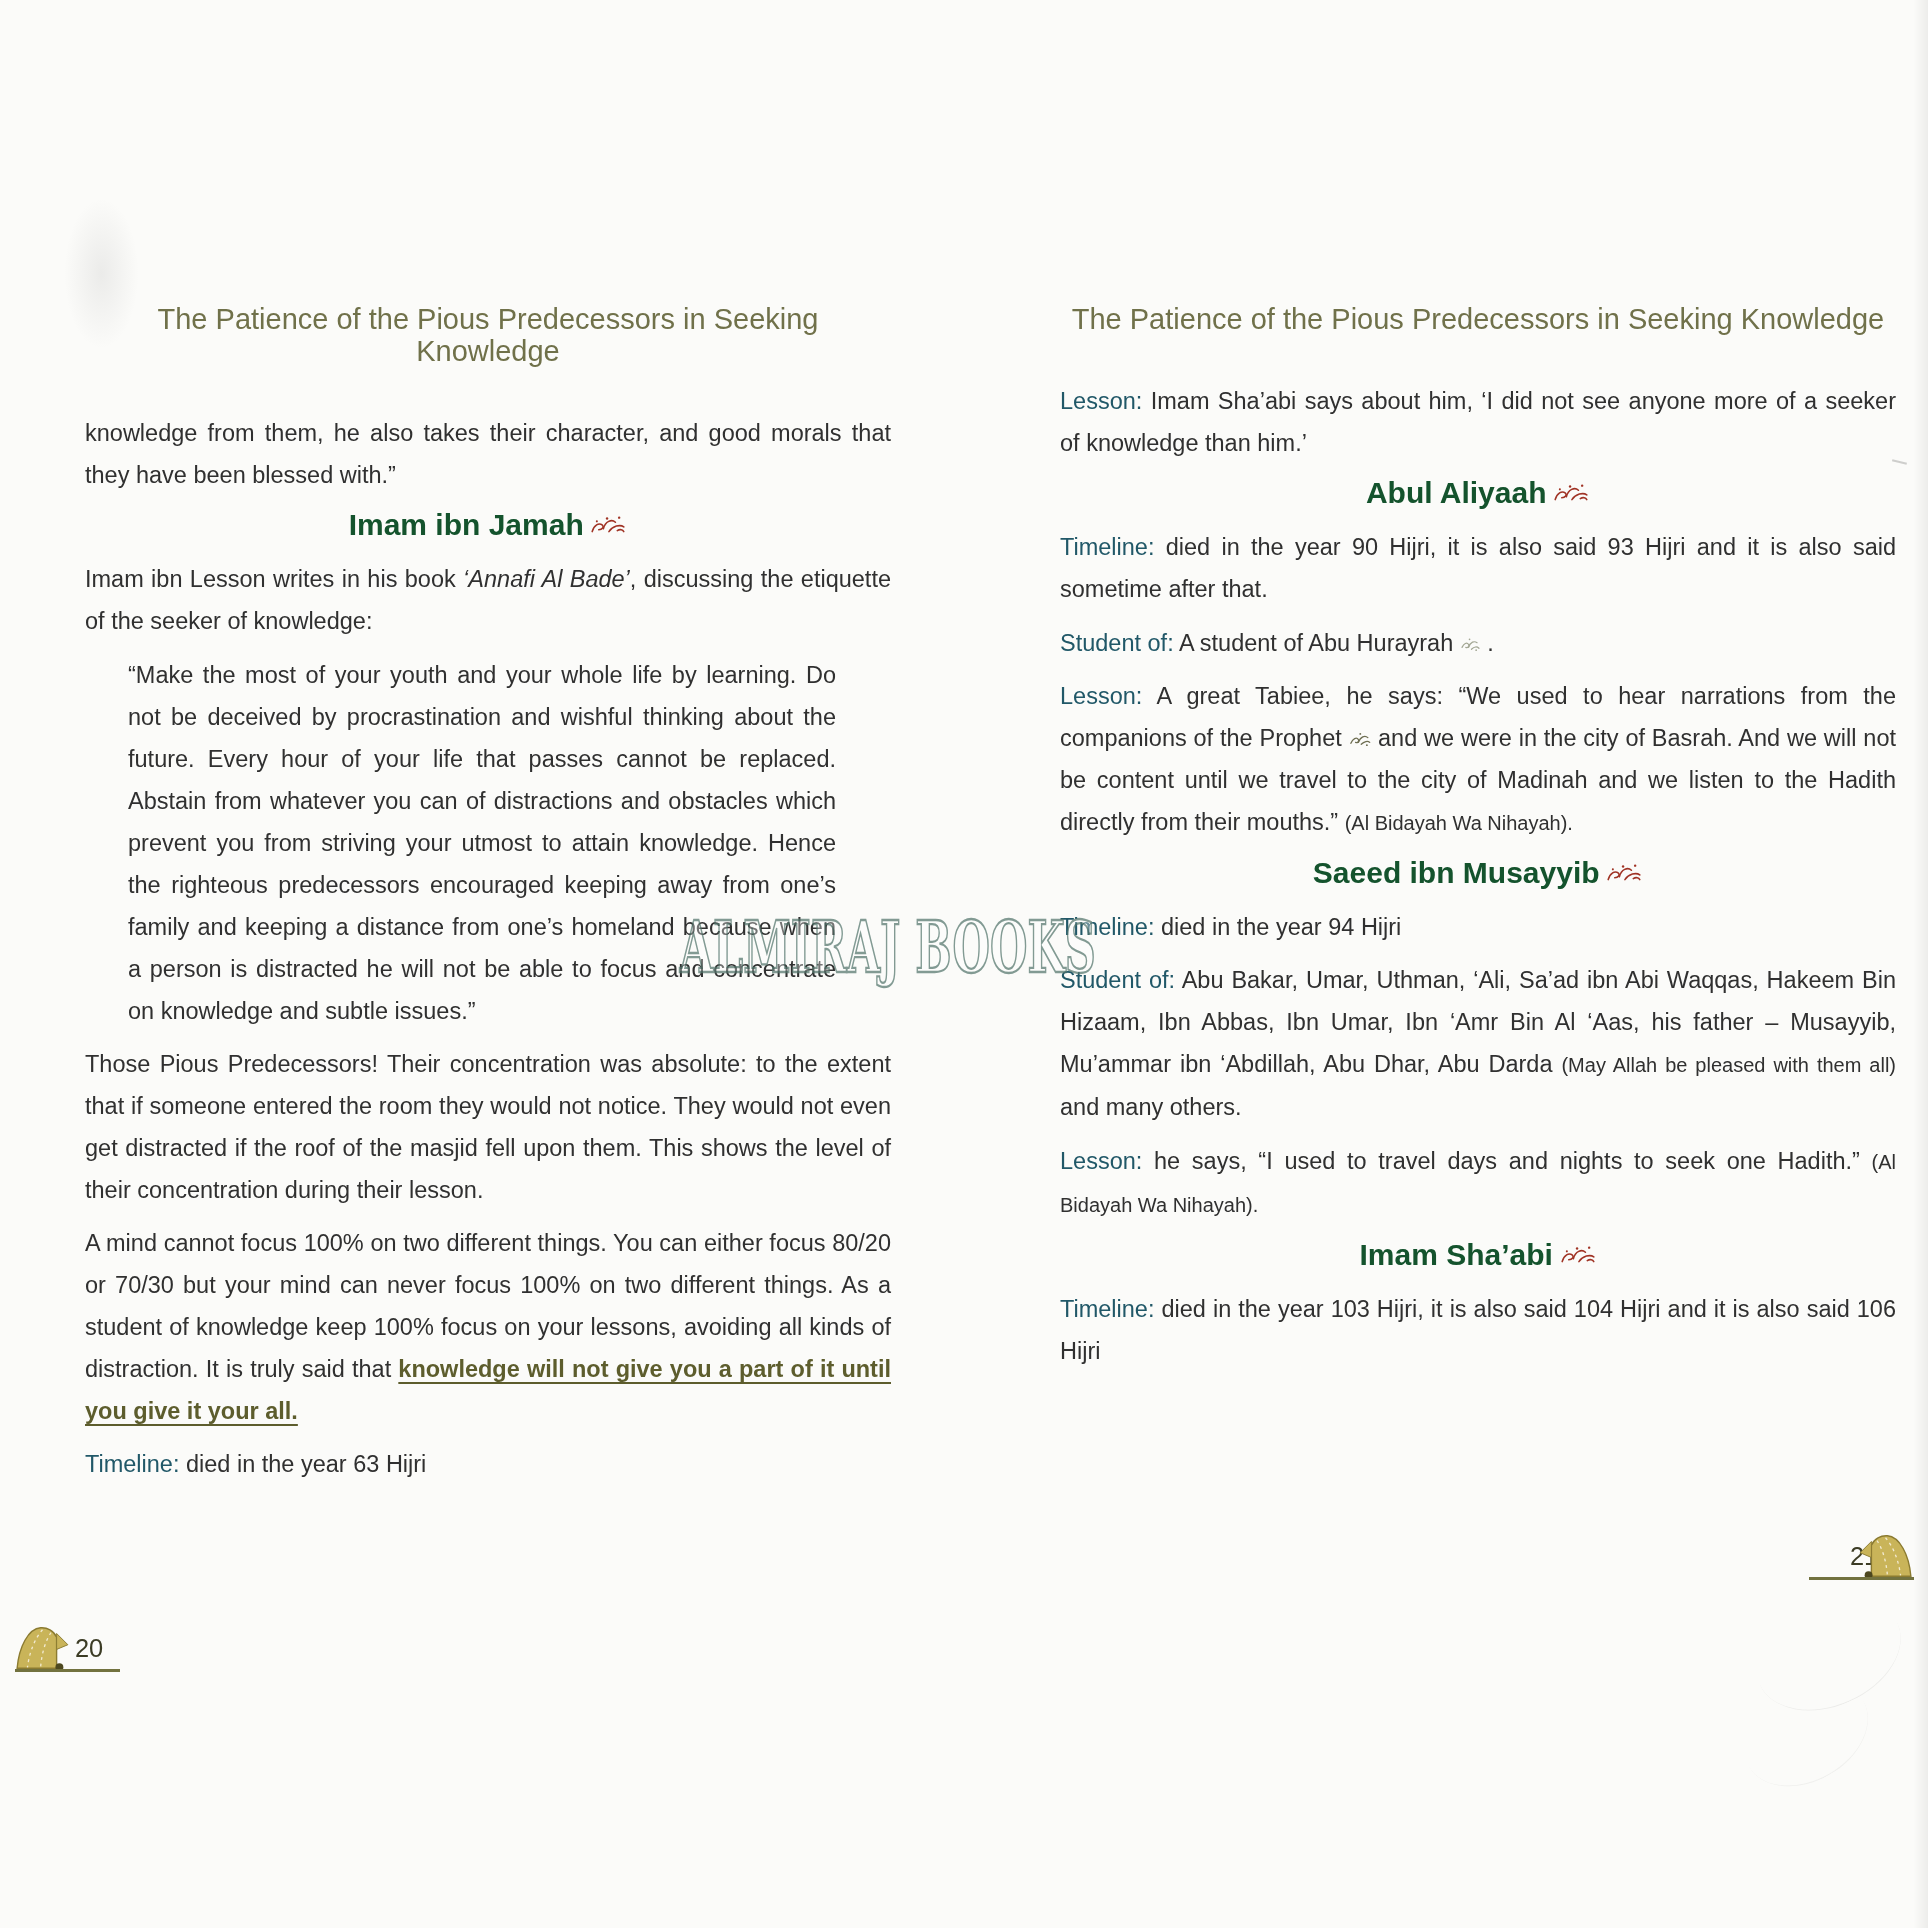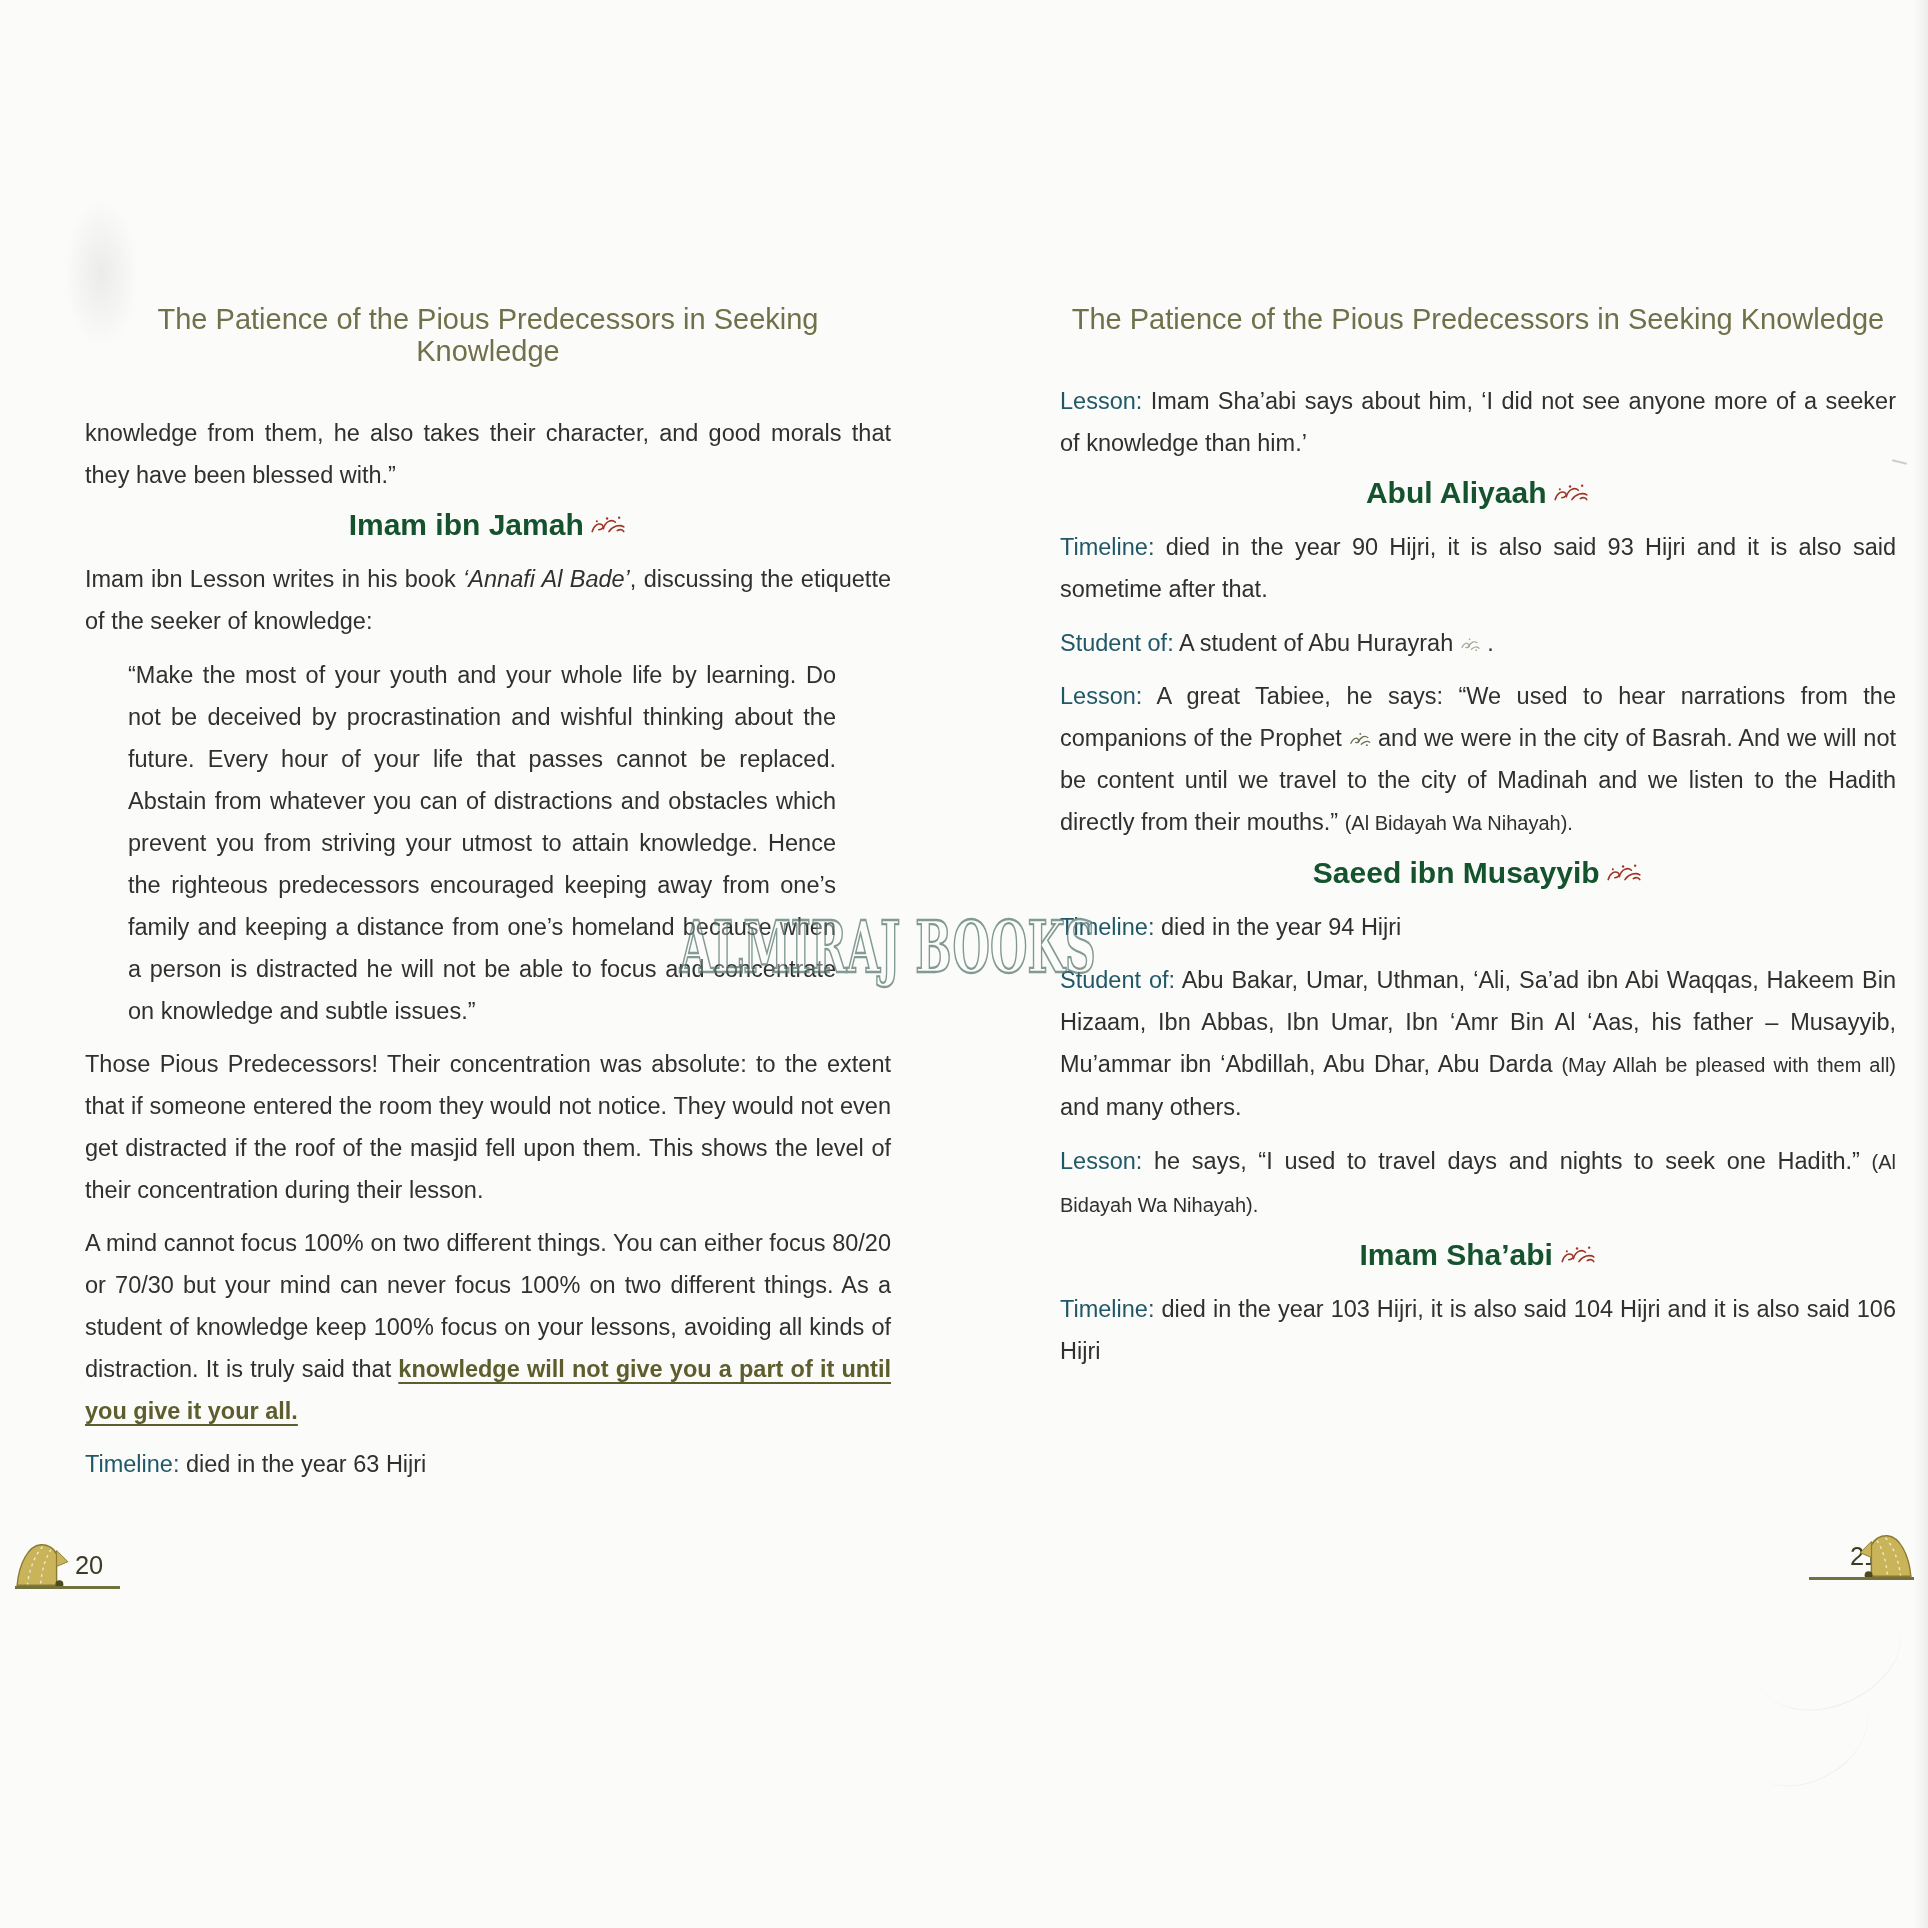--- a/index.html
+++ b/index.html
@@ -35,21 +35,21 @@
   .seg-citation{font-size:20px;}
   .seg-em{
     color:#5d5d2d;font-weight:bold;text-decoration:underline;
     text-decoration-thickness:1.9px;text-underline-offset:4.7px;
   }
   .inline-icon{display:inline-block;vertical-align:-2.8px;}
   .heading .inline-icon{vertical-align:-3.8px;margin-left:5.6px;}
 
   
   .footer{position:absolute;height:56px;}
-  .footer-left{left:15px;top:1542px;width:122px;}
+  .footer-left{left:15px;top:1625px;width:122px;}
   .footer-right{left:1800px;top:1531px;width:119px;}
   .footer .rule{position:absolute;height:2.8px;background:#72723f;}
   .footer-left .rule{left:0;top:44px;width:105px;}
   .footer-right .rule{left:9.4px;top:46px;width:105px;}
   .pagenum{position:absolute;font-size:25.4px;color:#3c3c25;}
   .footer-left .pagenum{left:60px;top:9.4px;}
   .footer-right .pagenum{left:50px;top:11.3px;}
   .footer-left .dome{position:absolute;left:0;top:0;}
   .footer-right .dome{position:absolute;left:58px;top:1.9px;transform:scaleX(-1);}
 

